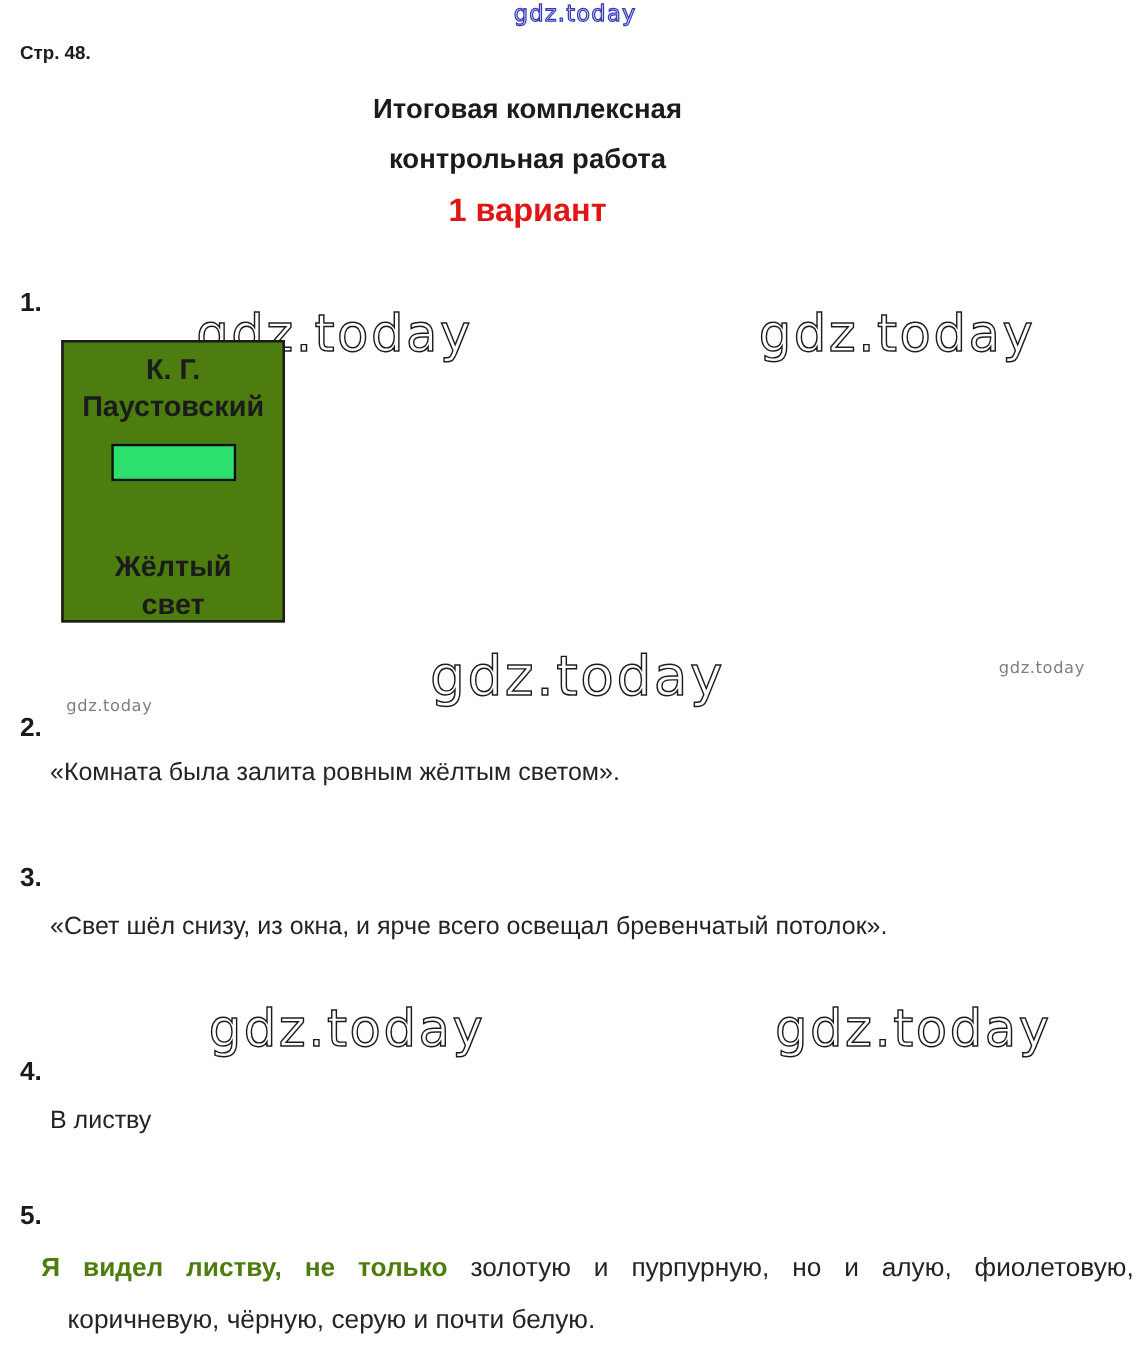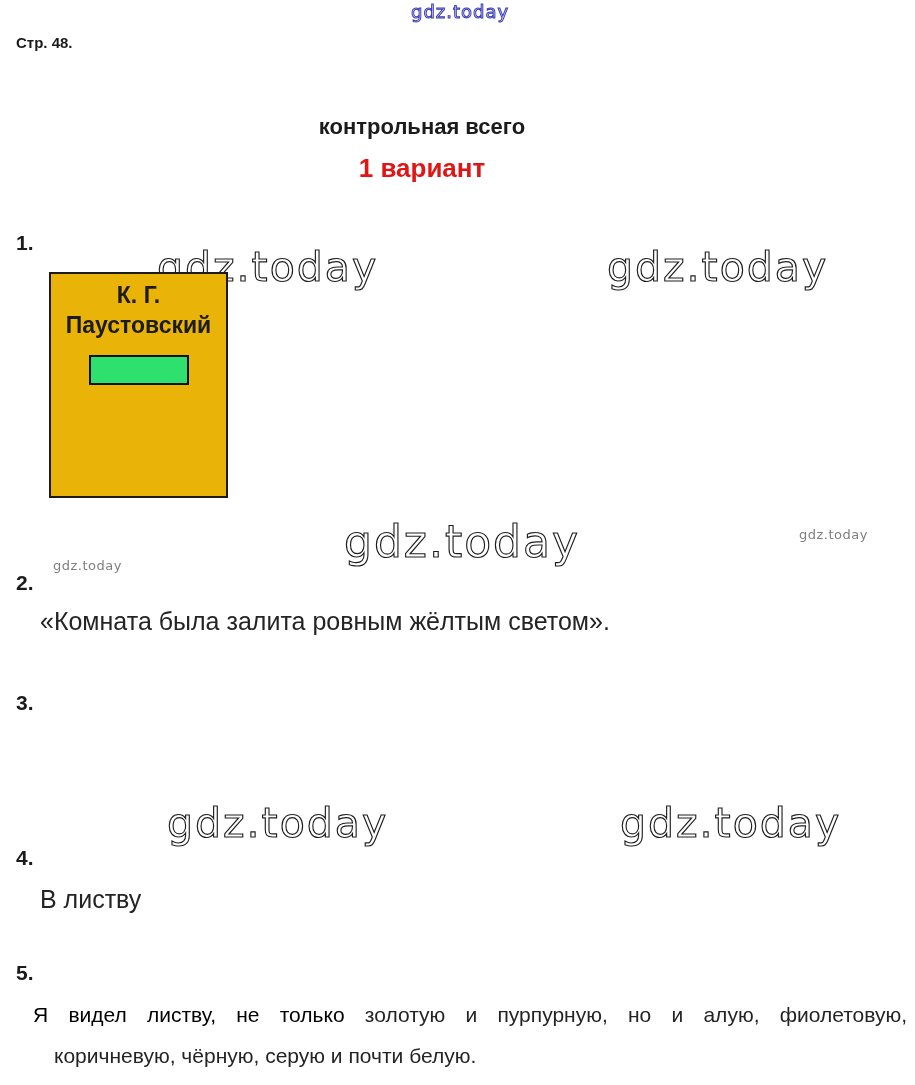--- a/index.html
+++ b/index.html
@@ -40,85 +40,91 @@
   .variant-line { left: 0; width: 844px; text-align: center; font-size: 26px; font-weight: bold; }
 
   
   .sec-num { left: 16px; font-size: 21px; font-weight: bold; color: #1b1b1b; }
 
   
   .book-cover {
     left: 49px; top: 272px;
     width: 175px; height: 222px;
     border: 2px solid #1a1a1a;
-    background: #eab308;
+    background: #4d7c0f;
   }
   .cover-author {
     position: absolute; top: 6px; left: 0; width: 100%;
     text-align: center; font-weight: bold; font-size: 23px; line-height: 30px; color: #1b1b1b;
   }
   .cover-swatch {
     position: absolute; top: 81px; left: 50%; margin-left: -50px;
     width: 96px; height: 26px;
     border: 2px solid #101010;
   }
   .cover-title {
     position: absolute; top: 164px; left: 0; width: 100%;
     text-align: center; font-weight: bold; font-size: 23px; line-height: 30px; color: #1b1b1b;
   }
 
   
-  .body-text { font-size: 25px; color: #242424; white-space: nowrap; }
+  .body-text { font-size: 20px; color: #242424; white-space: nowrap; }
   .multi { line-height: 38px; }
   .p5-line1 {
     left: 14px; top: 1003px; width: 893px;
     font-size: 21px;
     text-align: justify;
     text-align-last: justify;
     text-indent: 19px;
     white-space: normal;
   }
-  .p5-line1 .lead { font-weight: normal; color: #000000; }
+  .p5-line1 .lead { font-weight: bold; color: #4d7c0f; }
   .p5-line2 { left: 14px; top: 1044px; font-size: 21px; white-space: nowrap; margin-left: 40px; }
 </style>
 </head>
 <body>
 
 <div id="page">
 
   <div class="abs wm wm-blue" style="left:411px; top:1px;">gdz.today</div>
 
   <div class="abs page-label">Стр. 48.</div>
 
-  <div class="abs title-line" style="top:114px;">контрольная всего</div>
+  <div class="abs title-line" style="top:74px;">Итоговая комплексная</div>
+  <div class="abs title-line" style="top:114px;">контрольная работа</div>
   <div class="abs variant-line" style="top: 153px; color: rgb(224, 22, 22);">1 вариант</div>
 
   <div class="abs sec-num" style="top:231px;">1.</div>
 
   <div class="abs wm wm-thin wm-large" style="left:157px; top:243px;">gdz.today</div>
   <div class="abs wm wm-thin wm-large" style="left:607px; top:243px;">gdz.today</div>
 
   <div class="abs book-cover">
     <div class="cover-author">
       <div>К. Г.</div>
       <div>Паустовский</div>
     </div>
     <div class="cover-swatch" style="background: rgb(46, 224, 110);"></div>
+    <div class="cover-title">
+      <div>Жёлтый</div>
+      <div>свет</div>
+    </div>
   </div>
 
   <div class="abs wm wm-thin wm-center" style="left:344px; top:516px;">gdz.today</div>
 
   <div class="abs wm wm-small" style="left:799px; top:527px;">gdz.today</div>
   <div class="abs wm wm-small" style="left:53px; top:558px;">gdz.today</div>
 
   <div class="abs sec-num" style="top:571px;">2.</div>
   <div class="abs body-text" style="left:40px; top:607px;">«Комната была залита ровным жёлтым светом».</div>
 
   <div class="abs sec-num" style="top:691px;">3.</div>
   <div class="abs body-text multi" style="left:40px; top:722px;">
+    <div>«Свет шёл снизу, из окна, и ярче всего освещал бревенчатый потолок».</div>
   </div>
 
   <div class="abs wm wm-thin wm-large" style="left:167px; top:799px;">gdz.today</div>
   <div class="abs wm wm-thin wm-large" style="left:620px; top:799px;">gdz.today</div>
 
   <div class="abs sec-num" style="top:846px;">4.</div>
   <div class="abs body-text" style="left:40px; top:885px;">В листву</div>
 
   <div class="abs sec-num" style="top:961px;">5.</div>
   <div class="abs p5-line1">

